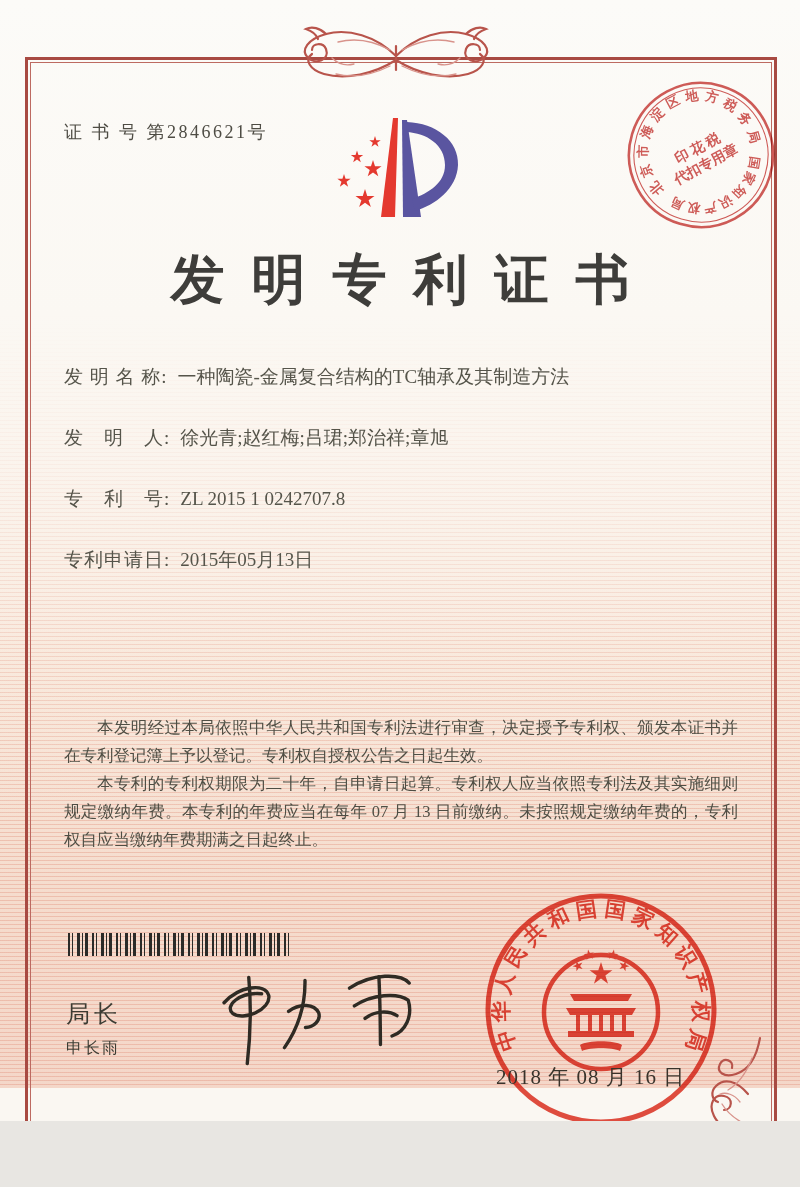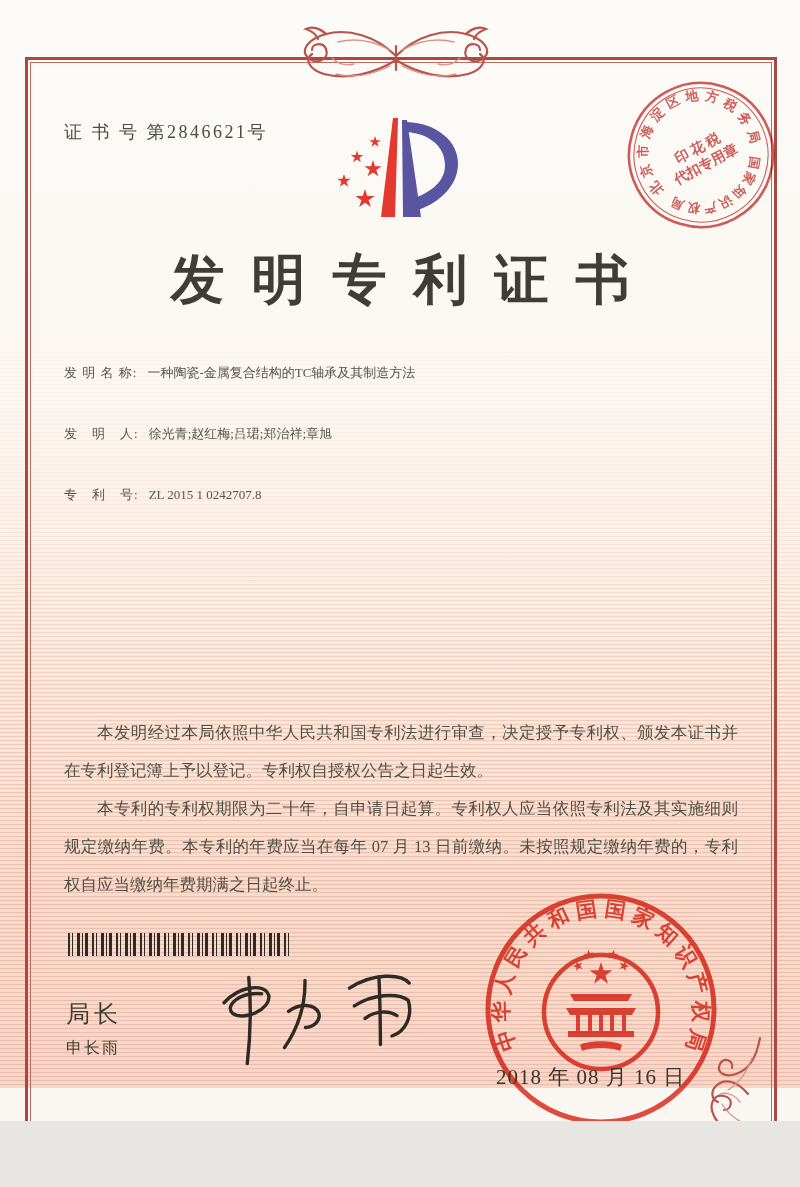--- a/index.html
+++ b/index.html
@@ -15,25 +15,25 @@
   .bottom-strip{position:absolute;left:0;right:0;bottom:0;height:33px;background:#faf7f2;}
   .frame{position:absolute;left:25px;top:57px;width:746px;height:1089px;border:3px solid #a84a42;}
   .frame-inner{position:absolute;inset:2px;border:1px solid #bd6a61;}
   .top-ornament{position:absolute;left:272px;top:16px;}
   .corner-ornament{position:absolute;left:682px;top:1032px;}
   .cert-no{position:absolute;left:64px;top:120px;font-size:18px;letter-spacing:2.5px;color:#4e4c44;}
   .logo{position:absolute;left:330px;top:93px;}
   .tax-stamp{position:absolute;left:621px;top:75px;transform:rotate(-28deg);mix-blend-mode:multiply;opacity:.92;}
   .title{position:absolute;left:0;right:0;top:244px;margin:0;text-align:center;
     font-size:54px;font-weight:600;letter-spacing:.5em;text-indent:.5em;color:#3e3d3a;}
-  .fields{position:absolute;left:64px;top:364px;width:680px;color:#55544a;font-size:13px;}
+  .fields{position:absolute;left:64px;top:364px;width:680px;color:#55544a;font-size:19px;}
   .fields .row{height:26px;margin-bottom:35px;white-space:nowrap;}
   .fields .lbl{letter-spacing:1px;margin-right:10px;}
   .paras{position:absolute;left:64px;top:714px;width:674px;color:#4f4e44;font-size:16.5px;
-    line-height:38px;text-align:justify;}
+    line-height:28px;text-align:justify;}
   .paras p{margin:0;text-indent:2em;}
   .barcode{position:absolute;left:68px;top:933px;width:224px;height:23px;
     background:repeating-linear-gradient(90deg,#2b2b28 0 2px,rgba(0,0,0,0) 2px 4px,#2b2b28 4px 5px,rgba(0,0,0,0) 5px 9px,#2b2b28 9px 12px,rgba(0,0,0,0) 12px 14px,#2b2b28 14px 15px,rgba(0,0,0,0) 15px 17px,#2b2b28 17px 20px,rgba(0,0,0,0) 20px 24px);}
   .signer-title{position:absolute;left:66px;top:998px;font-size:24px;color:#3d3c33;letter-spacing:4px;}
   .signer-name{position:absolute;left:66px;top:1038px;font-size:16px;color:#3d3c33;letter-spacing:2px;}
   .signature{position:absolute;left:195px;top:966px;transform:rotate(-3deg);}
   .main-seal{position:absolute;left:482px;top:890px;mix-blend-mode:multiply;opacity:.9;}
   .issue-date{position:absolute;left:496px;top:1063px;font-size:21px;color:#39332b;letter-spacing:1px;z-index:5;}
   .o-stroke{fill:none;stroke:#b8544b;stroke-width:2.2;stroke-linecap:round;}
   .o-stroke2{fill:none;stroke:#d8938b;stroke-width:1.3;stroke-linecap:round;}
@@ -129,20 +129,23 @@
   <div class="fields">
     <div class="row">
       <span class="lbl">发 明 名 称:</span><span class="val">一种陶瓷-金属复合结构的TC轴承及其制造方法</span>
     </div>
     <div class="row">
       <span class="lbl">发　明　人:</span><span class="val">徐光青;赵红梅;吕珺;郑治祥;章旭</span>
     </div>
     <div class="row">
       <span class="lbl">专　利　号:</span><span class="val">ZL 2015 1 0242707.8</span>
     </div>
+    <div class="row">
+      <span class="lbl">专利申请日:</span><span class="val">2015年05月13日</span>
+    </div>
   </div>
 
   <div class="paras">
     <p>本发明经过本局依照中华人民共和国专利法进行审查，决定授予专利权、颁发本证书并在专利登记簿上予以登记。专利权自授权公告之日起生效。</p>
     <p>本专利的专利权期限为二十年，自申请日起算。专利权人应当依照专利法及其实施细则规定缴纳年费。本专利的年费应当在每年 07 月 13 日前缴纳。未按照规定缴纳年费的，专利权自应当缴纳年费期满之日起终止。</p>
   </div>
 
   <div class="barcode"></div>
 
   <div class="signer-title">局长</div>

